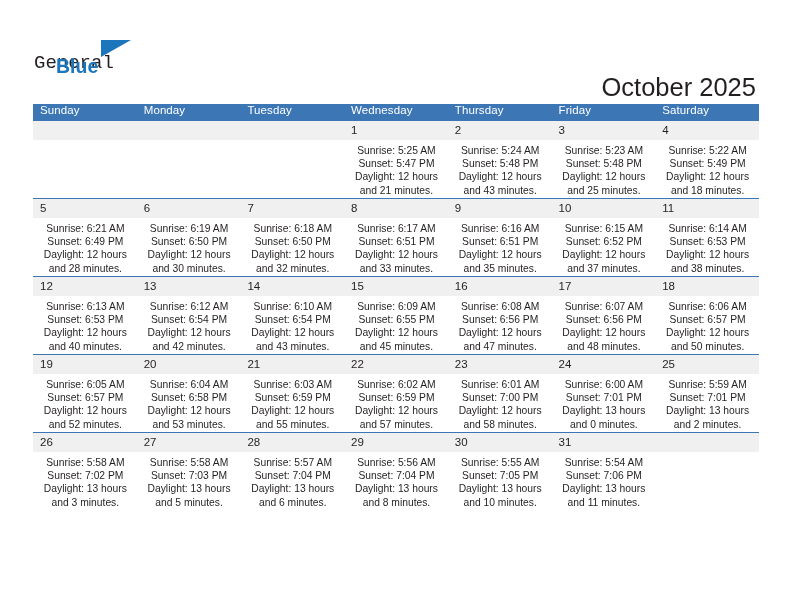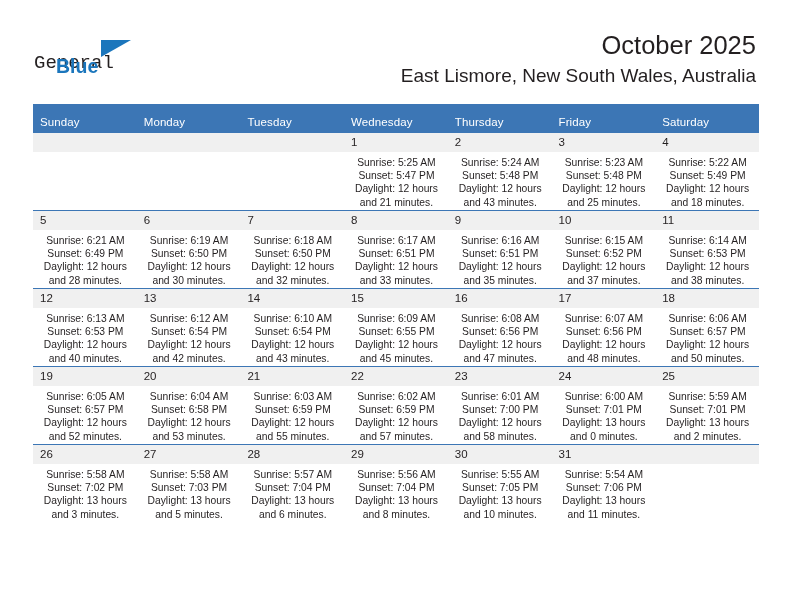--- a/index.html
+++ b/index.html
@@ -72,20 +72,21 @@
     right: 36px;
     top: 30px;
     text-align: right;
   }
   .cal-title {
     font-size: 25.5px;
     color: #231f20;
     line-height: 30px;
     font-weight: normal;
     white-space: nowrap;
+    margin-top: 42px;
   }
   .cal-subtitle {
     margin-top: 7px;
     font-size: 19px;
     color: #231f20;
     line-height: 18px;
     white-space: nowrap;
   }
 
   
@@ -96,21 +97,21 @@
     width: 726px;
     border-collapse: collapse;
     table-layout: fixed;
   }
   .calendar th {
     background: #3c76b5;
     color: #ffffff;
     font-size: 11.5px;
     font-weight: normal;
     text-align: left;
-    padding: 12px 0 5px 7px;
+    padding: 0 0 5px 7px;
     height: 10px;
     vertical-align: middle;
     letter-spacing: 0.1px;
   }
   .calendar td {
     width: 103.7px;
     vertical-align: top;
     padding: 0;
     border-top: 1.3px solid #3c76b5;
     background: #ffffff;

